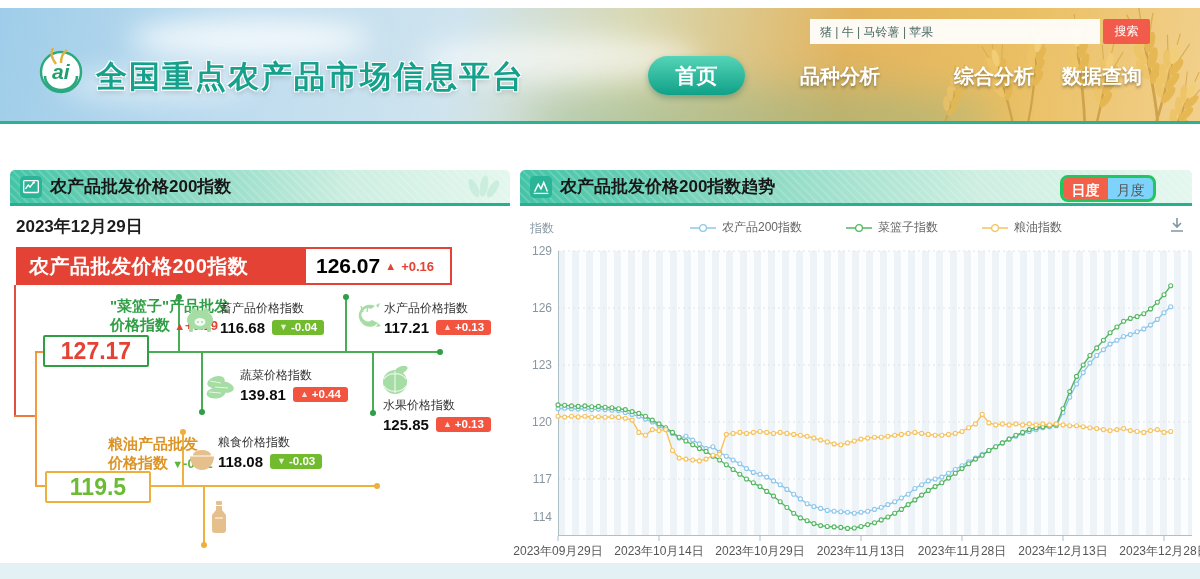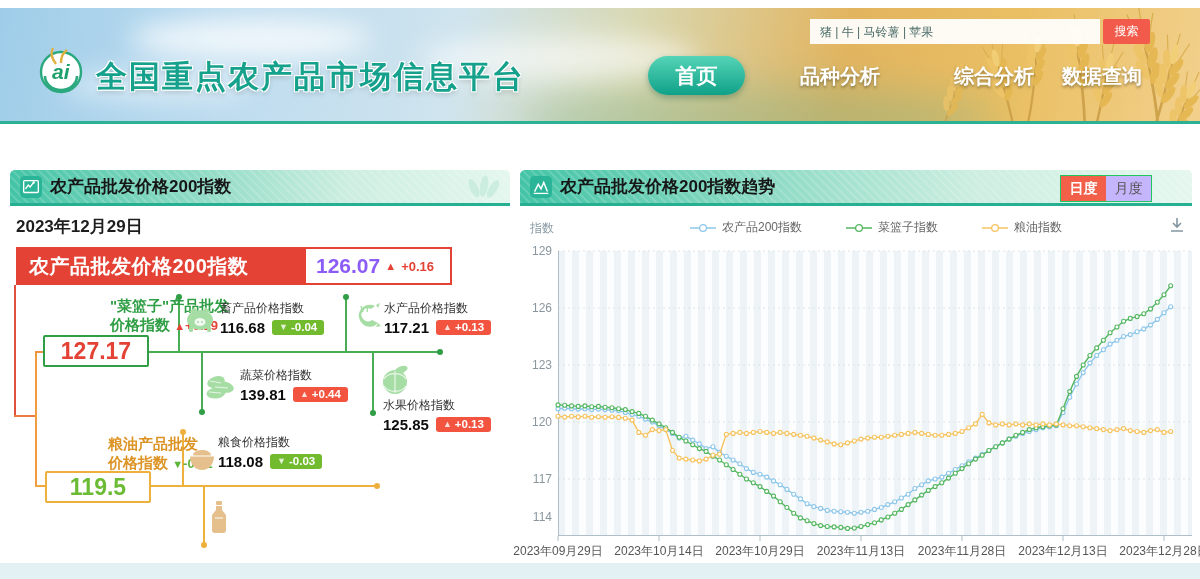--- a/index.html
+++ b/index.html
@@ -48,21 +48,21 @@
   .phead .ptitle { font-size:17px; font-weight:bold; color:#161616; }
   .phead .pwheat { position:absolute; right:8px; top:2px; opacity:.55; }
 
   
   .date { position:absolute; left:6px; top:45px; font-size:17px; font-weight:bold; color:#1d1d1d; }
   .main-box { position:absolute; left:6px; top:77px; width:436px; height:38px; border:2px solid #e34234;
     display:flex; align-items:stretch; background:#fff; }
   .main-box .mlabel { flex:none; width:288px; background:#e34234; color:#fff; font-size:20px; font-weight:bold;
     line-height:34px; padding-left:11px; letter-spacing:.5px; }
   .main-box .mval { display:flex; align-items:center; padding-left:10px; gap:5px; }
-  .main-box .mnum { font-size:21px; font-weight:bold; color:#8b5cf6; }
+  .main-box .mnum { font-size:21px; font-weight:bold; color:#000000; }
   .arr { font-size:11px; } .arr.up { color:#e34234; } .arr.dn { color:#5db53a; }
   .chg { font-size:13px; font-weight:bold; } .chg.up { color:#e34234; } .chg.dn { color:#5db53a; }
 
   .tline { position:absolute; }
   .dot { position:absolute; width:6px; height:6px; border-radius:50%; }
   .dot.g { background:#2f9e44; } .dot.o { background:#eeb03c; }
 
   .tlabel { position:absolute; font-size:15px; font-weight:bold; line-height:19px; }
   .tlabel.green { color:#2f9e44; } .tlabel.orange { color:#dd9426; }
   .vbox { position:absolute; width:106px; height:32px; background:#fff; border-radius:2px;
@@ -73,22 +73,22 @@
   .node { position:absolute; }
   .node .nt { font-size:12px; color:#333; margin-bottom:2px; }
   .node .nv { font-size:15px; font-weight:bold; color:#0d0d0d; display:flex; align-items:center; }
   .bdg { display:inline-flex; align-items:center; gap:3px; margin-left:7px; padding:1px 7px 2px;
     border-radius:3px; color:#fff; font-size:11.5px; font-weight:bold; }
   .bdg .tri { font-size:9px; color:rgba(255,255,255,.8); }
   .bdg.up { background:#f2543f; } .bdg.dn { background:#72ba2e; }
   .nicon { position:absolute; }
 
   
-  .toggle { position:absolute; left:540px; top:5px; height:27px; border:1px solid #22c55e; border-radius:0;
-    overflow:hidden; display:flex; background:#c4b5fd; }
+  .toggle { position:absolute; left:540px; top:5px; height:27px; border:3px solid #22c55e; border-radius:8px;
+    overflow:hidden; display:flex; background:#7dd3fc; }
   .tg { width:45px; text-align:center; line-height:25px; font-size:14px; cursor:pointer; }
   .tg.active { background:#f2604a; color:#fff; font-weight:bold; }
   .tg.idle { color:#555; }
   .y-title { position:absolute; left:10px; top:50px; font-size:12px; color:#8a9aa5; }
   .legend { position:absolute; left:170px; top:49px; display:flex; gap:44px; }
   .legend-item { display:flex; align-items:center; gap:6px; font-size:12px; color:#666; cursor:pointer; }
   .dl-icon { position:absolute; left:648px; top:46px; cursor:pointer; }
   .chart { position:absolute; left:38px; top:81px; width:634px; height:285px;
     background:repeating-linear-gradient(90deg,#edf3f7 0 7px,#fcfdfe 7px 14px); }
   .chart svg { position:absolute; left:0; top:0; overflow:visible; }

